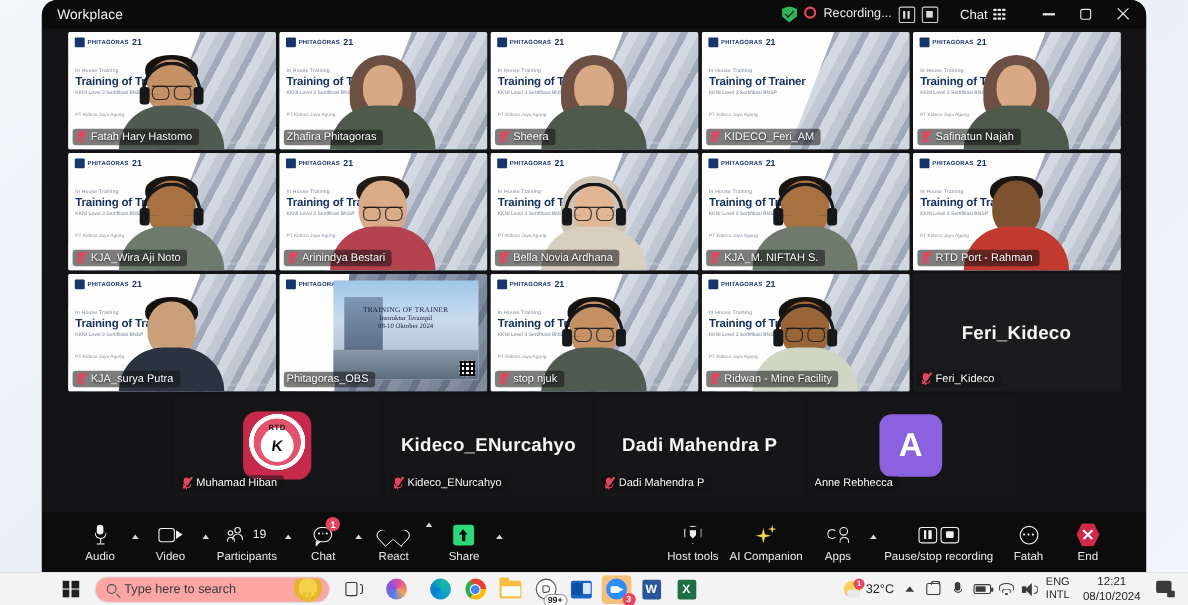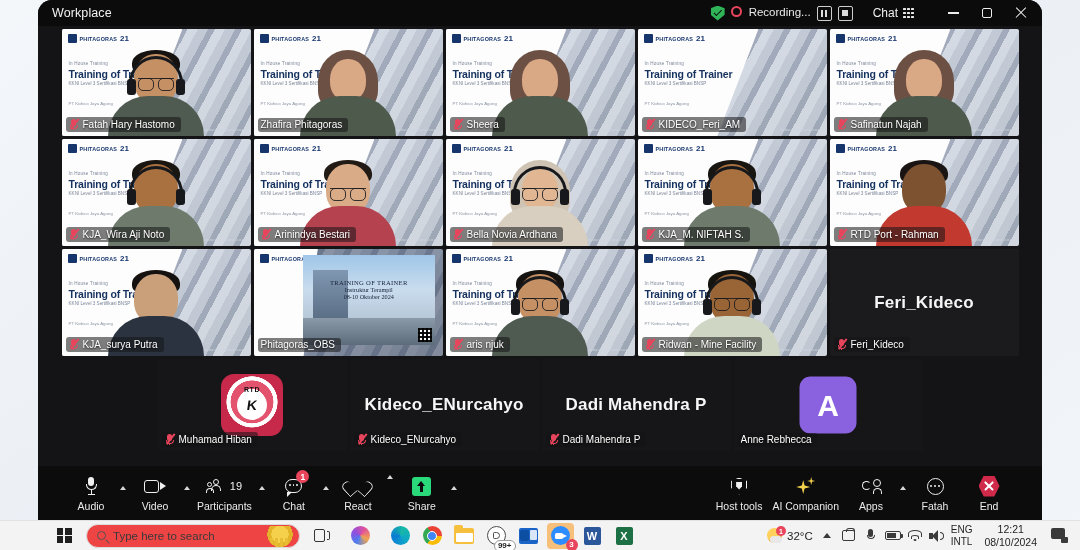--- a/index.html
+++ b/index.html
@@ -369,21 +369,21 @@
     background:#f3f3f3;
     display:flex; align-items:center;
     border-top:1px solid #e2e2e2;
   }
   #tb-left { display:flex; align-items:center; padding-left:48px; gap:6px; }
   .winlogo { width:15px; height:15px; display:grid; grid-template-columns:1fr 1fr; grid-template-rows:1fr 1fr; gap:1.6px; }
   .winlogo i { background:#1f1f1f; }
   .searchbox {
     display:flex; align-items:center; gap:7px;
     width: 214px; height:24px;
-    background:#ef4444; border:1px solid #dcdcdc; border-radius:13px;
+    background:#fca5a5; border:1px solid #dcdcdc; border-radius:13px;
     padding: 0 10px; position:relative; overflow:hidden;
   }
   .searchbox .mag { width:9px;height:9px;border:1.4px solid #555;border-radius:50%; position:relative; flex:none;}
   .searchbox .mag::after { content:""; position:absolute; right:-4px; bottom:-3px; width:4.5px;height:1.4px;background:#555;transform:rotate(45deg);}
   .searchbox .ph { font-size:11.5px; color:#3a3a3a; }
   .searchbox .octo {
     position:absolute; right:4px; top:1px; width:30px; height:22px;
     background: radial-gradient(circle at 50% 38%, #f5d04a 0 42%, #e3b429 43% 62%, transparent 63%);
   }
   .searchbox .octo::after {
@@ -894,21 +894,21 @@
     <span class="headset"></span>
     <span class="body" style="background:#4f5a51"></span>
   </div>
           <div class="badge">
     <span class="mic-muted">
        <span class="cap"></span>
               <span class="arc"></span>
               <span class="stem"></span>
               <span class="slash"></span>
      </span>
-            <span class="nm">aris njuk</span>
+            <span class="nm">stop njuk</span>
   </div>
         </div>
         <div class="tile">
           <div class="slide">
     <div class="photo"></div>
     <div class="white-panel"></div>
     <div class="logo">
       <span class="lmark"></span>
               <span class="ltext">PHITAGORAS</span>
               <span class="l21">21</span>
@@ -1131,20 +1131,40 @@
             </span>
           </span>
           <span class="lbl">Apps</span>
         </div>
         <span class="caret"></span>
       </div>
       <div style="display: flex; align-items: center;">
         <div class="ctl">
           <span style="display:flex;align-items:center">
             <span class="ico">
+              <span class="ic-prec">
+                <span class="bx">
+                  <span class="pb">
+                    <i></i>
+                    <i></i>
+                  </span>
+                </span>
+                <span class="bx">
+                  <span class="sq"></span>
+                </span>
+              </span>
+            </span>
+          </span>
+          <span class="lbl">Pause/stop recording</span>
+        </div>
+      </div>
+      <div style="display: flex; align-items: center;">
+        <div class="ctl">
+          <span style="display:flex;align-items:center">
+            <span class="ico">
               <span class="ic-more">
                 <i></i>
                 <i></i>
                 <i></i>
               </span>
             </span>
           </span>
           <span class="lbl">Fatah</span>
         </div>
       </div>

